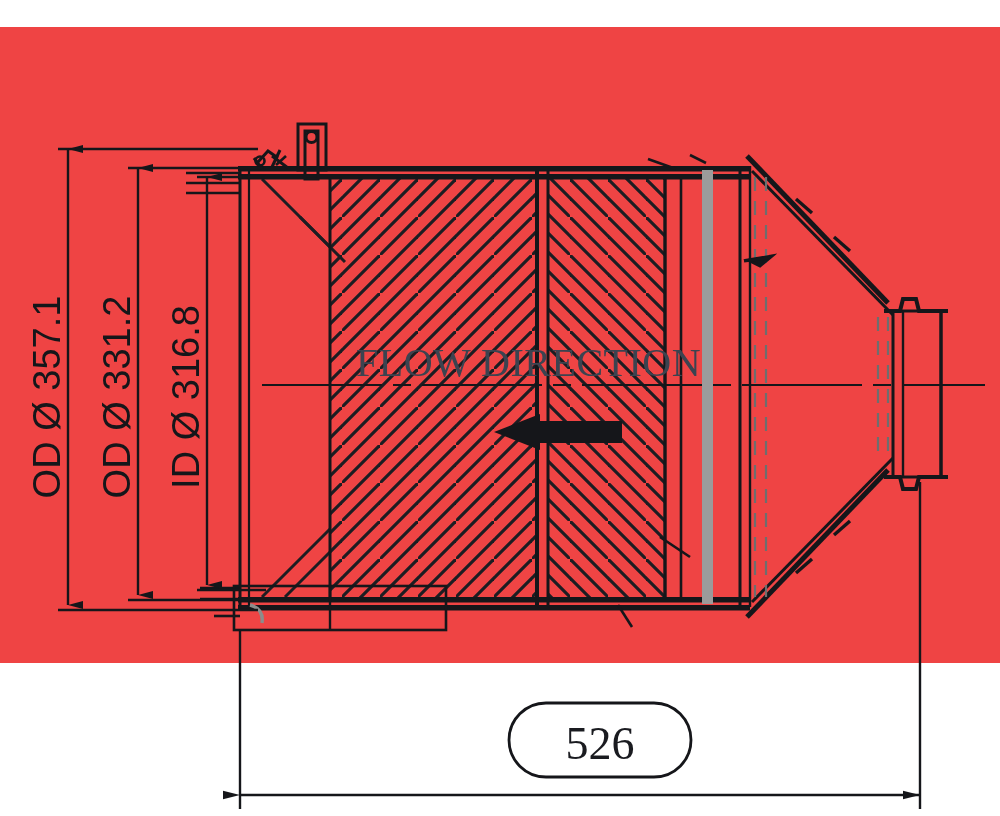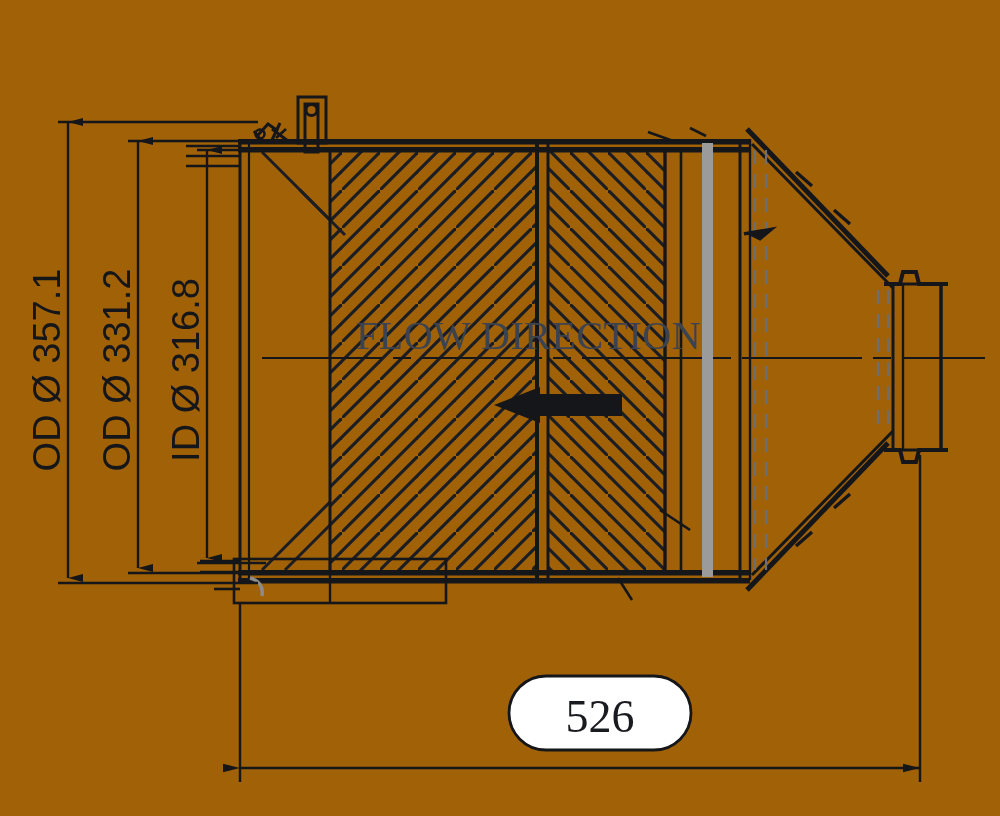--- a/index.html
+++ b/index.html
@@ -10,22 +10,23 @@
   }
   body {
     width: 1000px;
     height: 816px;
     font-family: "Liberation Sans", sans-serif;
     overflow: hidden;
   }
   #drawing-root {
     position: relative;
     width: 1000px;
-    height: 816px;
-    background: #a16207;
+    height: 636px;
+    background: #ef4444;
+    margin-top: 27px;
   }
   #drawing-svg {
     position: absolute;
     left: 0;
     top: 0;
     width: 1000px;
     height: 816px;
     display: block;
   }
   .dim-text {

